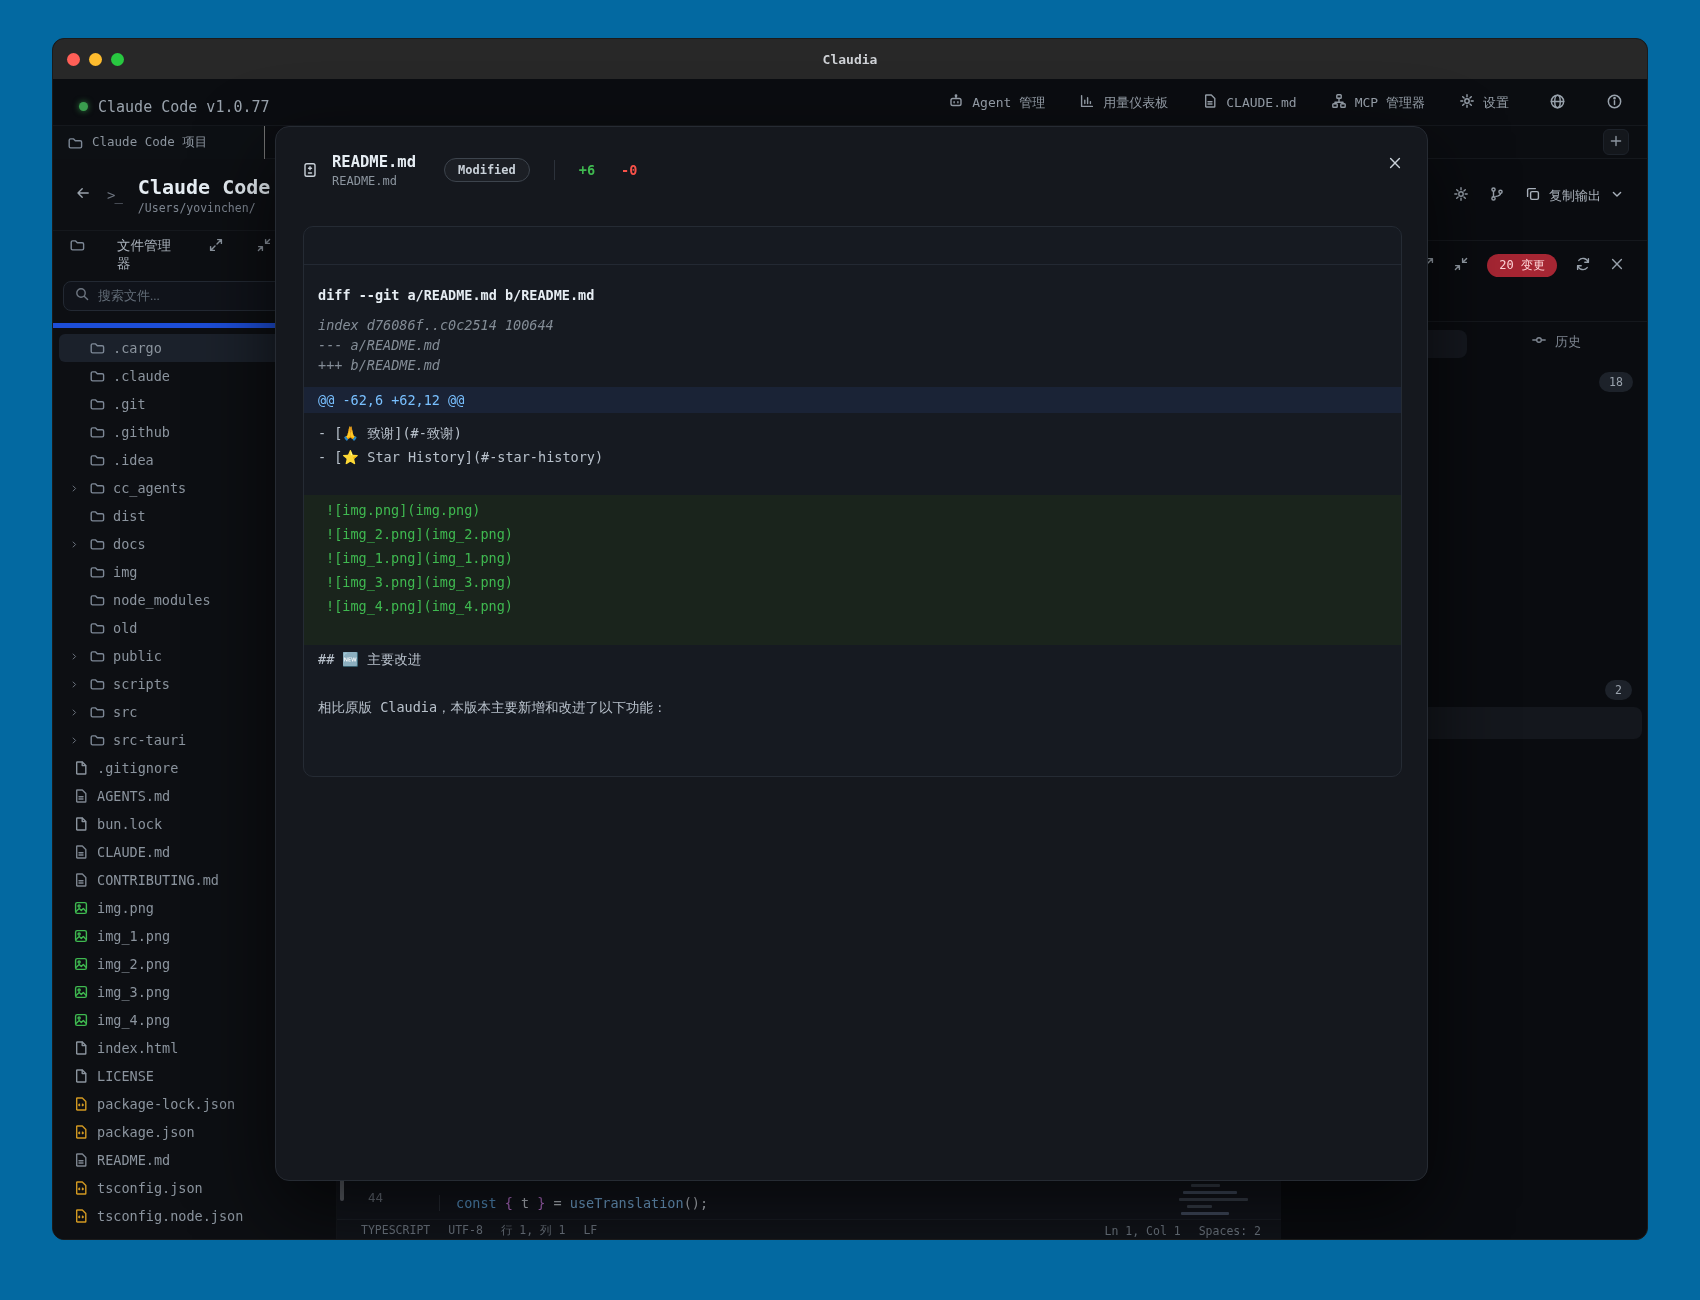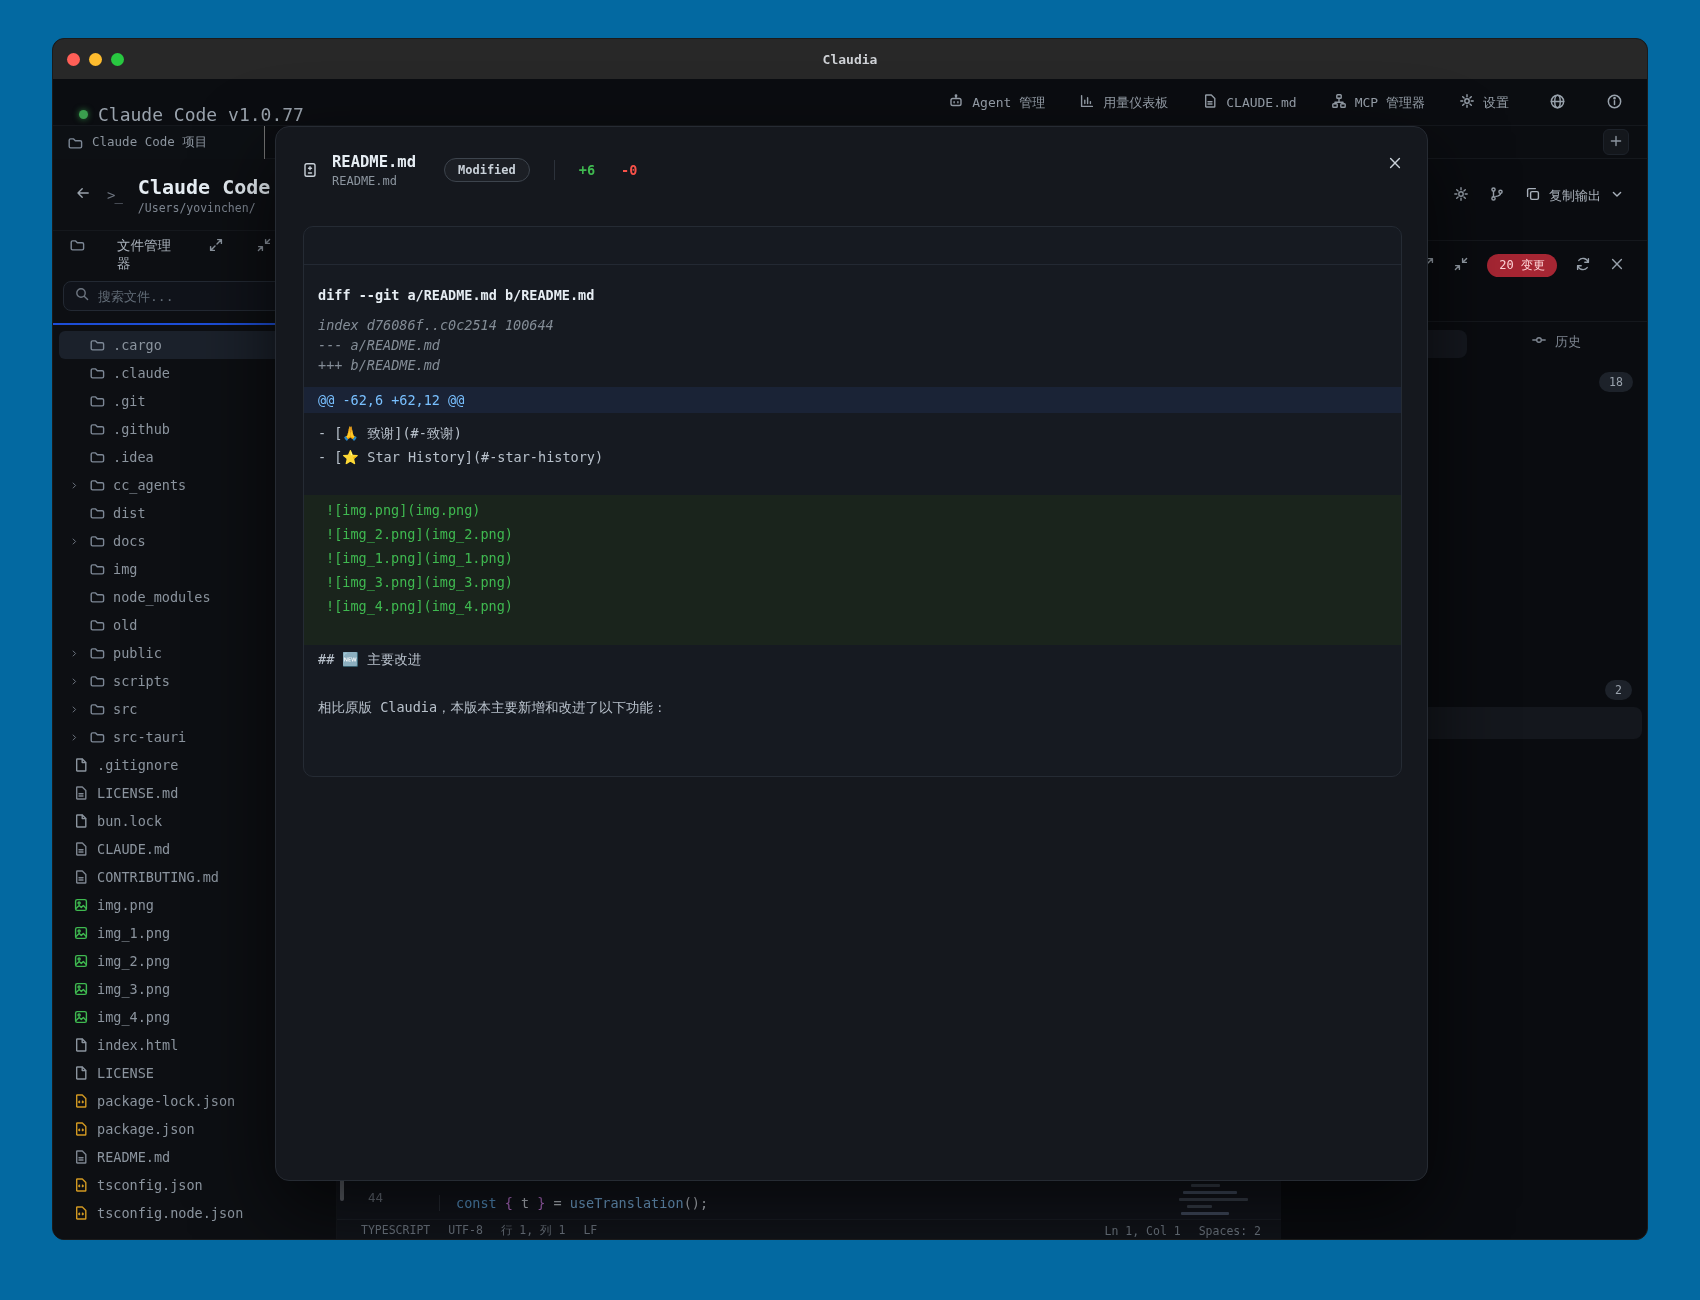--- a/index.html
+++ b/index.html
@@ -13,22 +13,22 @@
   .titlebar { position:absolute; left:0; top:0; width:100%; height:40px; background:#282828;
               display:flex; align-items:center; }
   .lights { display:flex; gap:9px; padding-left:14px; }
   .light { width:13px; height:13px; border-radius:50%; }
   .light.red{ background:#ff5f57; } .light.yellow{ background:#febc2e; } .light.green{ background:#28c840; }
   .tb-title { position:absolute; left:0; right:0; text-align:center; color:#cfd2d6; font-size:13px; font-weight:bold; }
 
   
   .toolbar { position:absolute; left:0; top:40px; width:100%; height:47px; background:#0b0d11;
              border-bottom:1px solid #15181d; }
-  .version { position:absolute; left:26px; top:12px; height:47px; display:flex; align-items:center; gap:10px;
-             color:#9aa3ad; font-size:18px; }
+  .version { position:absolute; left:26px; top:4px; height:47px; display:flex; align-items:center; gap:10px;
+             color:#9aa3ad; font-size:15px; }
   .status-dot { width:9px; height:9px; border-radius:50%; background:#3a9e4e; box-shadow:0 0 6px #2f7d3f; }
   .nav { position:absolute; right:24px; top:0; height:47px; display:flex; align-items:center; gap:34px; }
   .nav-item { display:flex; align-items:center; gap:8px; color:#98a1ab; font-size:13px; background:none; border:none;
               font-family:inherit; cursor:pointer; }
   .icon-btn { background:none; border:none; color:#98a1ab; cursor:pointer; display:flex; align-items:center; }
 
   
   .tabbar { position:absolute; left:0; top:87px; width:100%; height:33px; background:#0b0d11;
             border-bottom:1px solid #15181d; }
   .tab { position:absolute; left:0; top:0; height:33px; width:212px; display:flex; align-items:center; gap:9px;
@@ -41,21 +41,21 @@
              border-right:1px solid #15181d; display:flex; flex-direction:column; }
   .proj-header { height:72px; border-bottom:1px solid #15181d; display:flex; align-items:center; gap:16px; padding-left:22px; }
   .back-btn { background:none; border:none; color:#9aa3ad; cursor:pointer; display:flex; }
   .prompt-ic { color:#6e7681; font-size:14px; letter-spacing:-1px; }
   .proj-meta { display:flex; flex-direction:column; gap:2px; min-width:0; }
   .proj-name { color:#e6edf3; font-size:20px; font-weight:bold; white-space:nowrap; }
   .proj-path { color:#7d8590; font-size:11.5px; white-space:nowrap; }
   .fm-row { height:40px; display:flex; gap:32px; padding:0 16px; color:#9aa3ad; margin-top:6px; }
   .fm-title { font-size:13.5px; color:#aab2bc; margin-right:2px; }
   .fm-act { background:none; border:none; color:#8b949e; cursor:pointer; display:flex; }
-  .search-wrap { padding:4px 10px 12px; border-bottom:2px solid #1d4ed8; }
+  .search-wrap { padding:4px 10px 12px; border-bottom:5px solid #1d4ed8;font-family:Liberation Serif, serif; }
   .search-box { height:30px; border:1px solid #232933; background:#10131a; border-radius:8px;
                 display:flex; align-items:center; gap:8px; padding:0 10px; color:#6e7681; }
   .search-box input { flex:1; background:none; border:none; outline:none; color:#aab2bc; font-size:13px; font-family:inherit; }
   .search-box input::placeholder { color:#616b76; }
   .tree { flex:1; overflow:hidden; padding-top:6px; }
   .tree-row { height:28px; display:flex; align-items:center; gap:8px; color:#8b949e; font-size:13.5px;
               margin:0 6px; padding-left:14px; border-radius:6px; cursor:pointer; white-space:nowrap; }
   .tree-row.folder { padding-left:30px; }
   .tree-row.folder.has-chev { padding-left:10px; }
   .tree-row.selected { background:#1b212b; }
@@ -422,21 +422,21 @@
             </span>
             <span>.gitignore</span>
           </div>
           <div class="tree-row">
             <span class="t-ic md">
               <svg width="16" height="16" viewBox="0 0 16 16" fill="none" stroke="currentColor" stroke-width="1.4" stroke-linecap="round" stroke-linejoin="round">
                 <path d="M4.2 2h5.1l3.5 3.5v8c0 .3-.2.5-.5.5H4.2c-.3 0-.5-.2-.5-.5V2.5c0-.3.2-.5.5-.5z"></path>
                 <path d="M6 8.8h4M6 11h4"></path>
               </svg>
             </span>
-            <span>LICENSE.md</span>
+            <span>AGENTS.md</span>
           </div>
           <div class="tree-row">
             <span class="t-ic file">
               <svg width="16" height="16" viewBox="0 0 16 16" fill="none" stroke="currentColor" stroke-width="1.4" stroke-linecap="round" stroke-linejoin="round">
                 <path d="M4.2 2h5.1l3.5 3.5v8c0 .3-.2.5-.5.5H4.2c-.3 0-.5-.2-.5-.5V2.5c0-.3.2-.5.5-.5z"></path>
                 <path d="M9.2 2.2v3.4h3.4"></path>
               </svg>
             </span>
             <span>bun.lock</span>
           </div>

